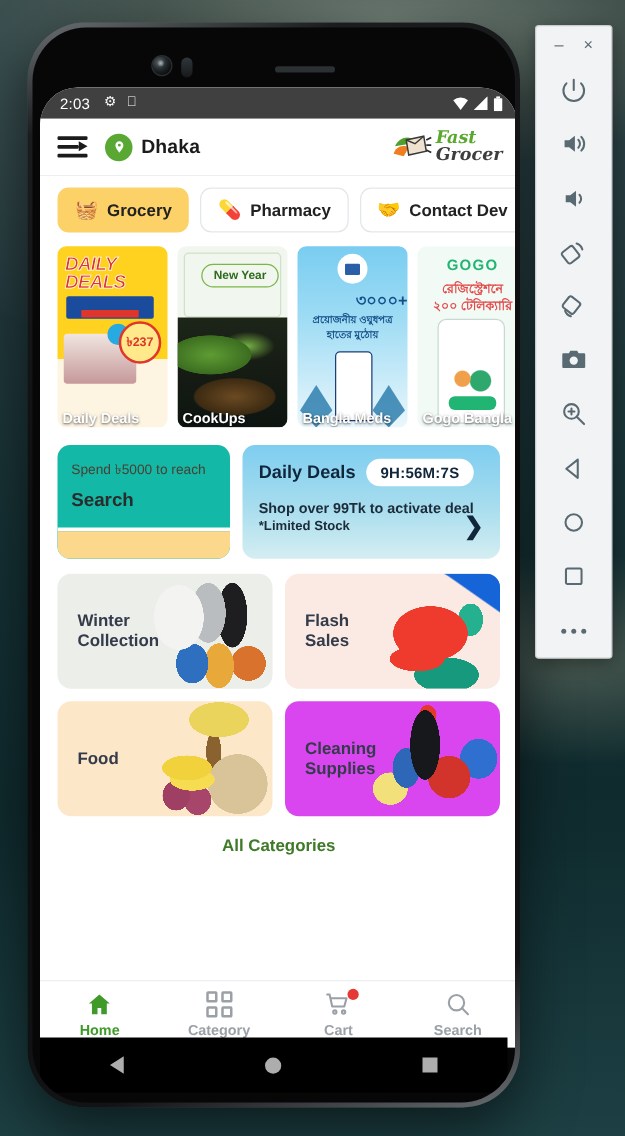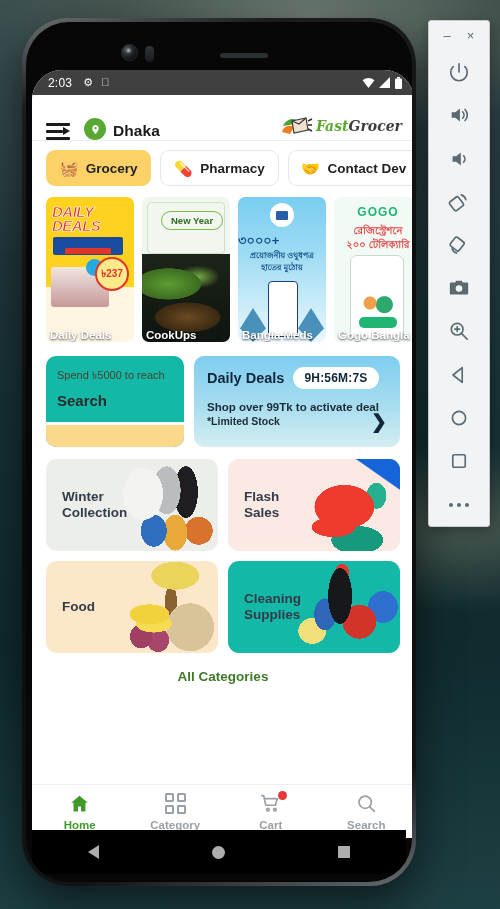--- a/index.html
+++ b/index.html
@@ -90,21 +90,21 @@
     color: #fff; font-size: 11.5px;
   }
   .sb-time { font-size: 12px; letter-spacing: .2px; }
   .sb-left-icons { display: flex; gap: 9px; margin-left: 11px; align-items: center; }
   .sb-ic { font-size: 11px; opacity: .95; line-height: 1; }
   .sb-right { margin-left: auto; display: flex; align-items: center; gap: 4px; }
 
   
   .appbar {
     height: 46px; background: #fff;
-    display: flex; align-items: flex-end;
+    display: flex; align-items: center;
     padding: 0 12px 0 14px;
     border-bottom: 1px solid #eceff1;
   }
   .hamburger { width: 24px; height: 17px; position: relative; cursor: pointer; }
   .hamburger i {
     position: absolute; left: 0; height: 2.6px; background: #1b1b1b; border-radius: 1px;
   }
   .hamburger i:nth-child(1){ top:0; width:24px; }
   .hamburger i:nth-child(2){ top:7px; width:17px; }
   .hamburger i:nth-child(3){ top:14px; width:24px; }
@@ -117,21 +117,21 @@
   }
   .pin {
     width: 22px; height: 22px; border-radius: 50%;
     background: #58a833; margin-left: 14px;
     display: flex; align-items: center; justify-content: center;
   }
   .pin svg { width: 11px; height: 11px; }
   .city { font-size: 15.5px; font-weight: bold; color: #1b1b1b; margin-left: 7px; letter-spacing: .1px; }
   .brand { margin-left: auto; display: flex; align-items: center; gap: 3px; }
   .brand-mark { width: 34px; height: 27px; position: relative; }
-  .brand-text { display: flex; flex-direction: row; line-height: .97; }
+  .brand-text { display: flex; flex-direction: column; line-height: .97; }
   .brand-text span {
     font-family: "DejaVu Serif", serif;
     font-style: italic; font-weight: bold;
     font-size: 14px; color: #5aa82e;
   }
   .brand-text span.b2 { color:#3e3e3e; font-size: 14px; }
 
   
   .chips { display: flex; gap: 9px; padding: 9px 0 9px 14px; background:#fff; }
   .chip {
@@ -191,21 +191,21 @@
     background:
       radial-gradient(ellipse 46px 22px at 30% 34%, #5e9c33 0%, #3c6d20 70%, rgba(0,0,0,0) 72%),
       radial-gradient(ellipse 30px 16px at 64% 26%, #74ad43 0%, rgba(0,0,0,0) 72%),
       radial-gradient(ellipse 44px 20px at 52% 72%, #6b4a22 0%, #3c2a12 72%, rgba(0,0,0,0) 76%),
       linear-gradient(#1d2418, #0e1410);
   }
   
   .b3 { background: linear-gradient(#79cdf1 0%, #9fdcf4 40%, #eaf7fc 100%); }
   .b3 .logo{position:absolute;left:32px;top:6px;width:24px;height:24px;border-radius:50%;background:#fff;}
   .b3 .logo::after{content:"";position:absolute;left:6px;top:8px;width:12px;height:9px;background:#2a5fa8;border-radius:1px;}
-  .b3 .big{position:absolute;top:34px;left:0;right:0;text-align:left;font-size:13px;font-weight:bold;color:#13508a;}
+  .b3 .big{position:absolute;top:34px;left:0;right:0;text-align:right;font-size:13px;font-weight:bold;color:#13508a;}
   .b3 .ln{position:absolute;left:0;right:0;text-align:center;font-size:8px;color:#13508a;font-weight:bold;}
   .b3 .ln.a{top:52px;} .b3 .ln.b{top:64px;}
   .b3 .ph{position:absolute;left:30px;top:84px;width:30px;height:56px;border-radius:4px 4px 0 0;background:#fff;border:1.5px solid #1c3f78;}
   .b3 .leaf{position:absolute;bottom:0;width:26px;height:34px;background:#2f7fae;
             clip-path:polygon(50% 0,100% 60%,50% 100%,0 60%); opacity:.85;}
   .b3 .leaf.l{left:2px;} .b3 .leaf.r{right:2px;}
   
   .b4 { background:#f2faf6; }
   .b4 .glogo{position:absolute;top:8px;left:0;right:0;text-align:center;font-size:12px;font-weight:bold;color:#21b573;letter-spacing:1px;}
   .b4 .r1{position:absolute;top:26px;left:0;right:0;text-align:center;font-size:10px;font-weight:bold;color:#e34b4b;}
@@ -255,21 +255,21 @@
   }
   .tile-label {
     font-size: 13.5px; font-weight: bold; color:#343b4a;
     line-height: 1.22; margin-left: 16px; position: relative; z-index: 2;
     max-width: 58%;
   }
   .tile-art { position:absolute; right:0; top:0; bottom:0; width: 62%; }
   .t-winter { background:#eceeea; }
   .t-flash  { background:#faeae3; }
   .t-food   { background:#fde7c9; }
-  .t-clean  { background:#14b8a6; }
+  .t-clean  { background:#d946ef; }
 
   .art-winter {
     background:
       radial-gradient(ellipse 20px 26px at 30% 38%, #f3f4f2 0 99%, rgba(0,0,0,0)),
       radial-gradient(ellipse 14px 24px at 52% 34%, #b9bdc0 0 99%, rgba(0,0,0,0)),
       radial-gradient(ellipse 12px 26px at 70% 36%, #1e1e20 0 99%, rgba(0,0,0,0)),
       radial-gradient(ellipse 13px 16px at 40% 78%, #2e6fc0 0 99%, rgba(0,0,0,0)),
       radial-gradient(ellipse 12px 18px at 60% 80%, #e8a93a 0 99%, rgba(0,0,0,0)),
       radial-gradient(ellipse 14px 14px at 82% 78%, #d8722c 0 99%, rgba(0,0,0,0));
   }

